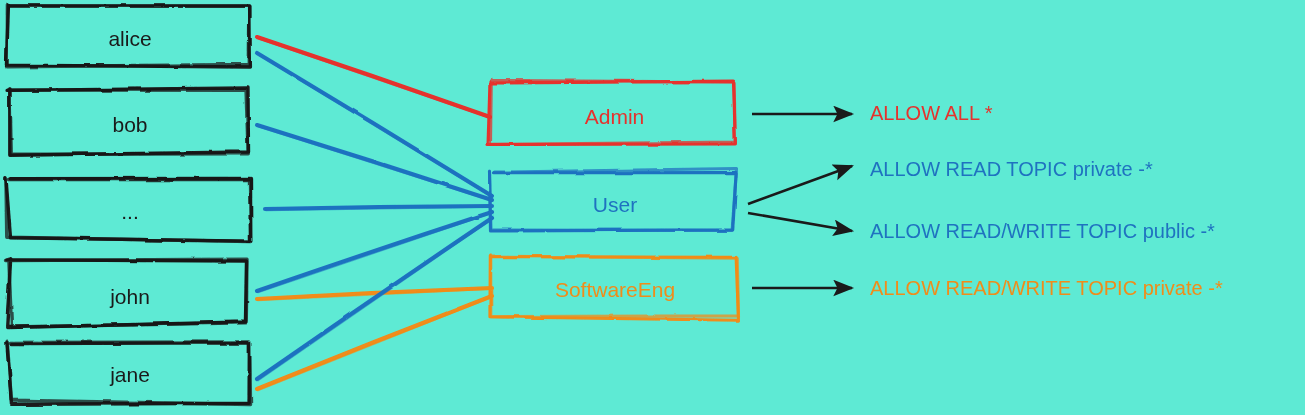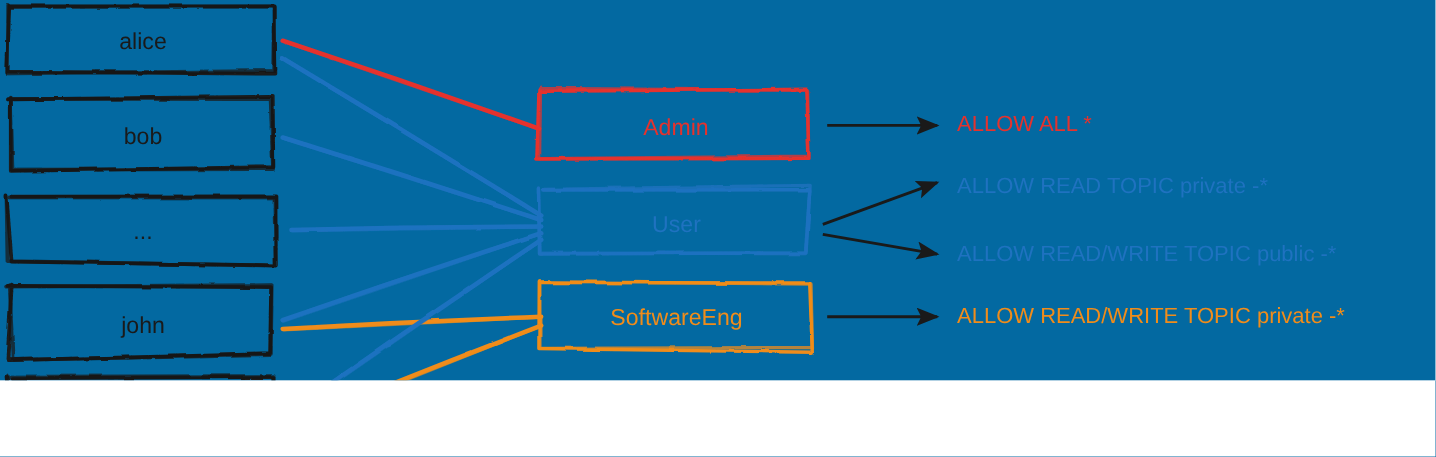--- a/index.html
+++ b/index.html
@@ -6,22 +6,22 @@
     margin: 0;
     padding: 0;
     background: #ffffff;
   }
   body {
     font-family: "Liberation Sans", sans-serif;
   }
   #canvas {
     position: relative;
     width: 1305px;
-    height: 346px;
-    background: #0369a1;
+    height: 415px;
+    background: #5eead4;
     overflow: hidden;
   }
   #diagram-svg {
     position: absolute;
     left: 0;
     top: 0;
     width: 1305px;
     height: 415px;
   }
   .node-label {

